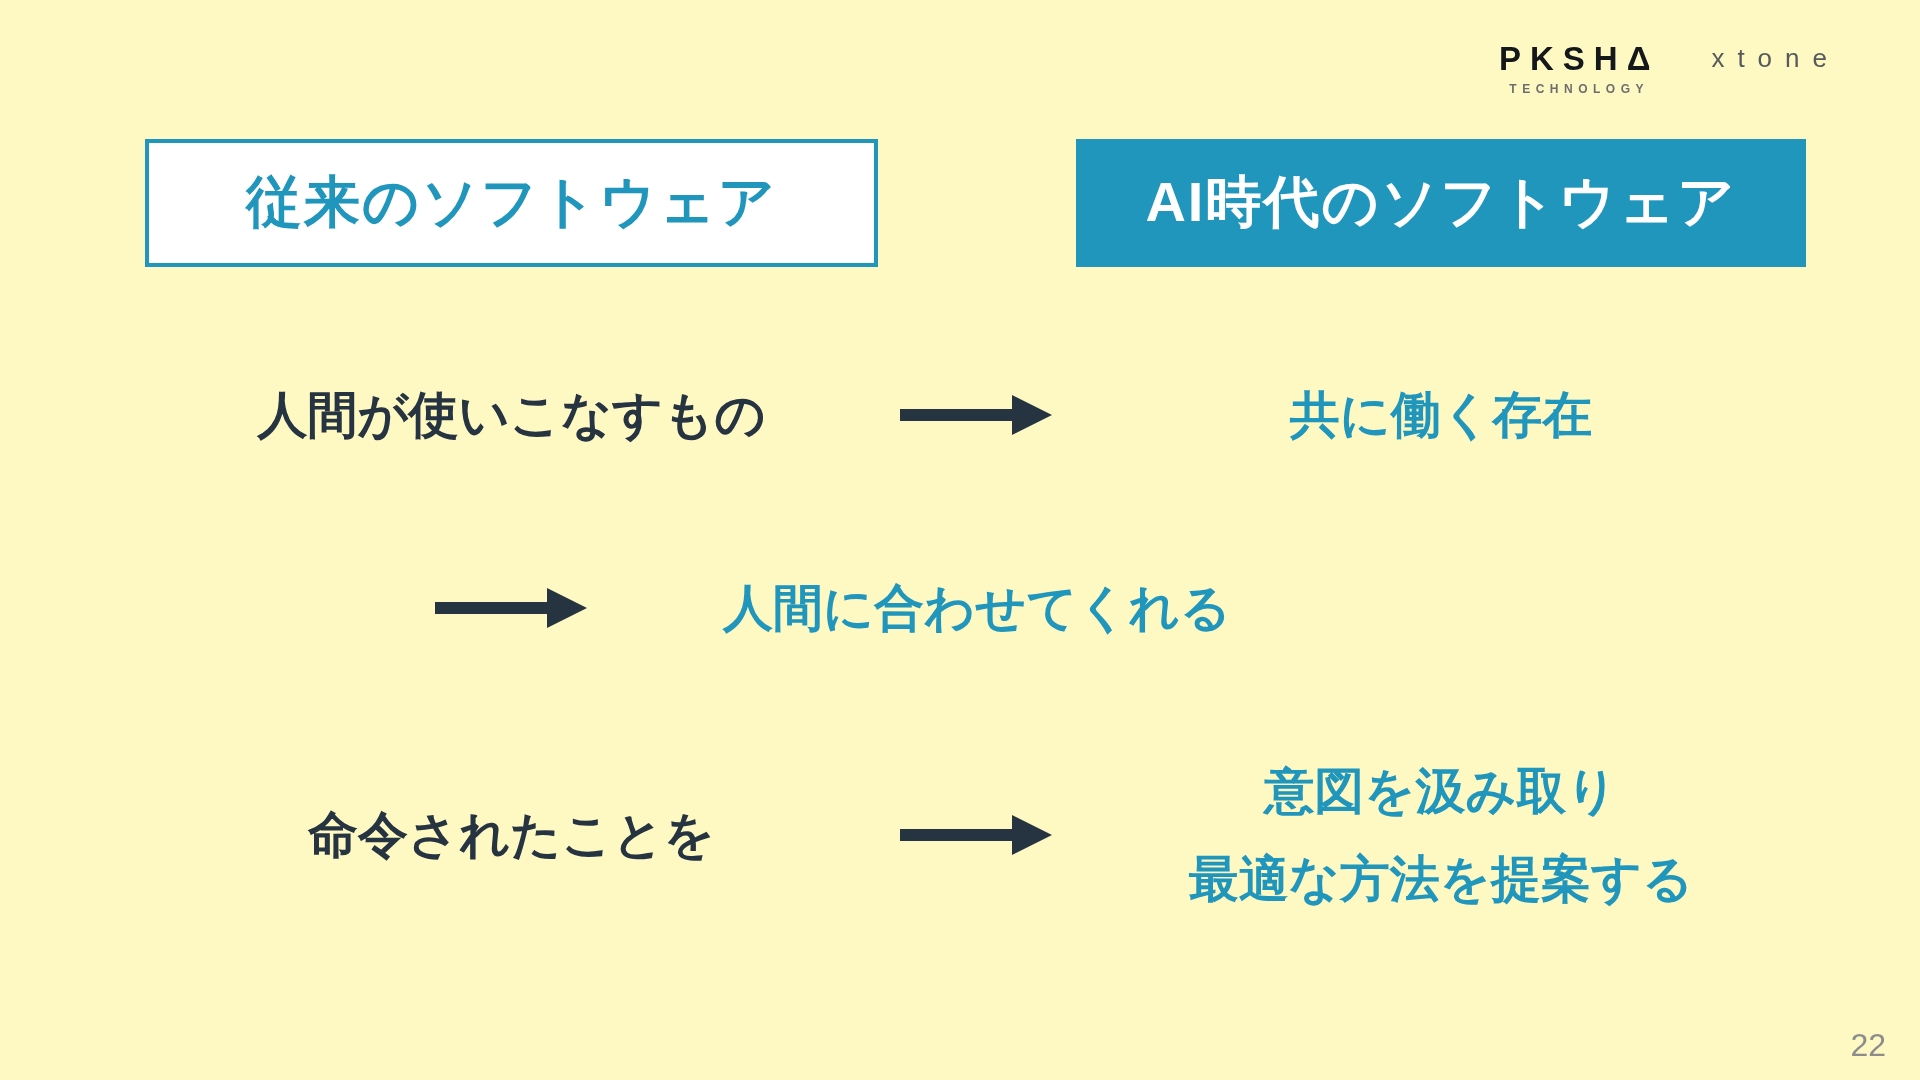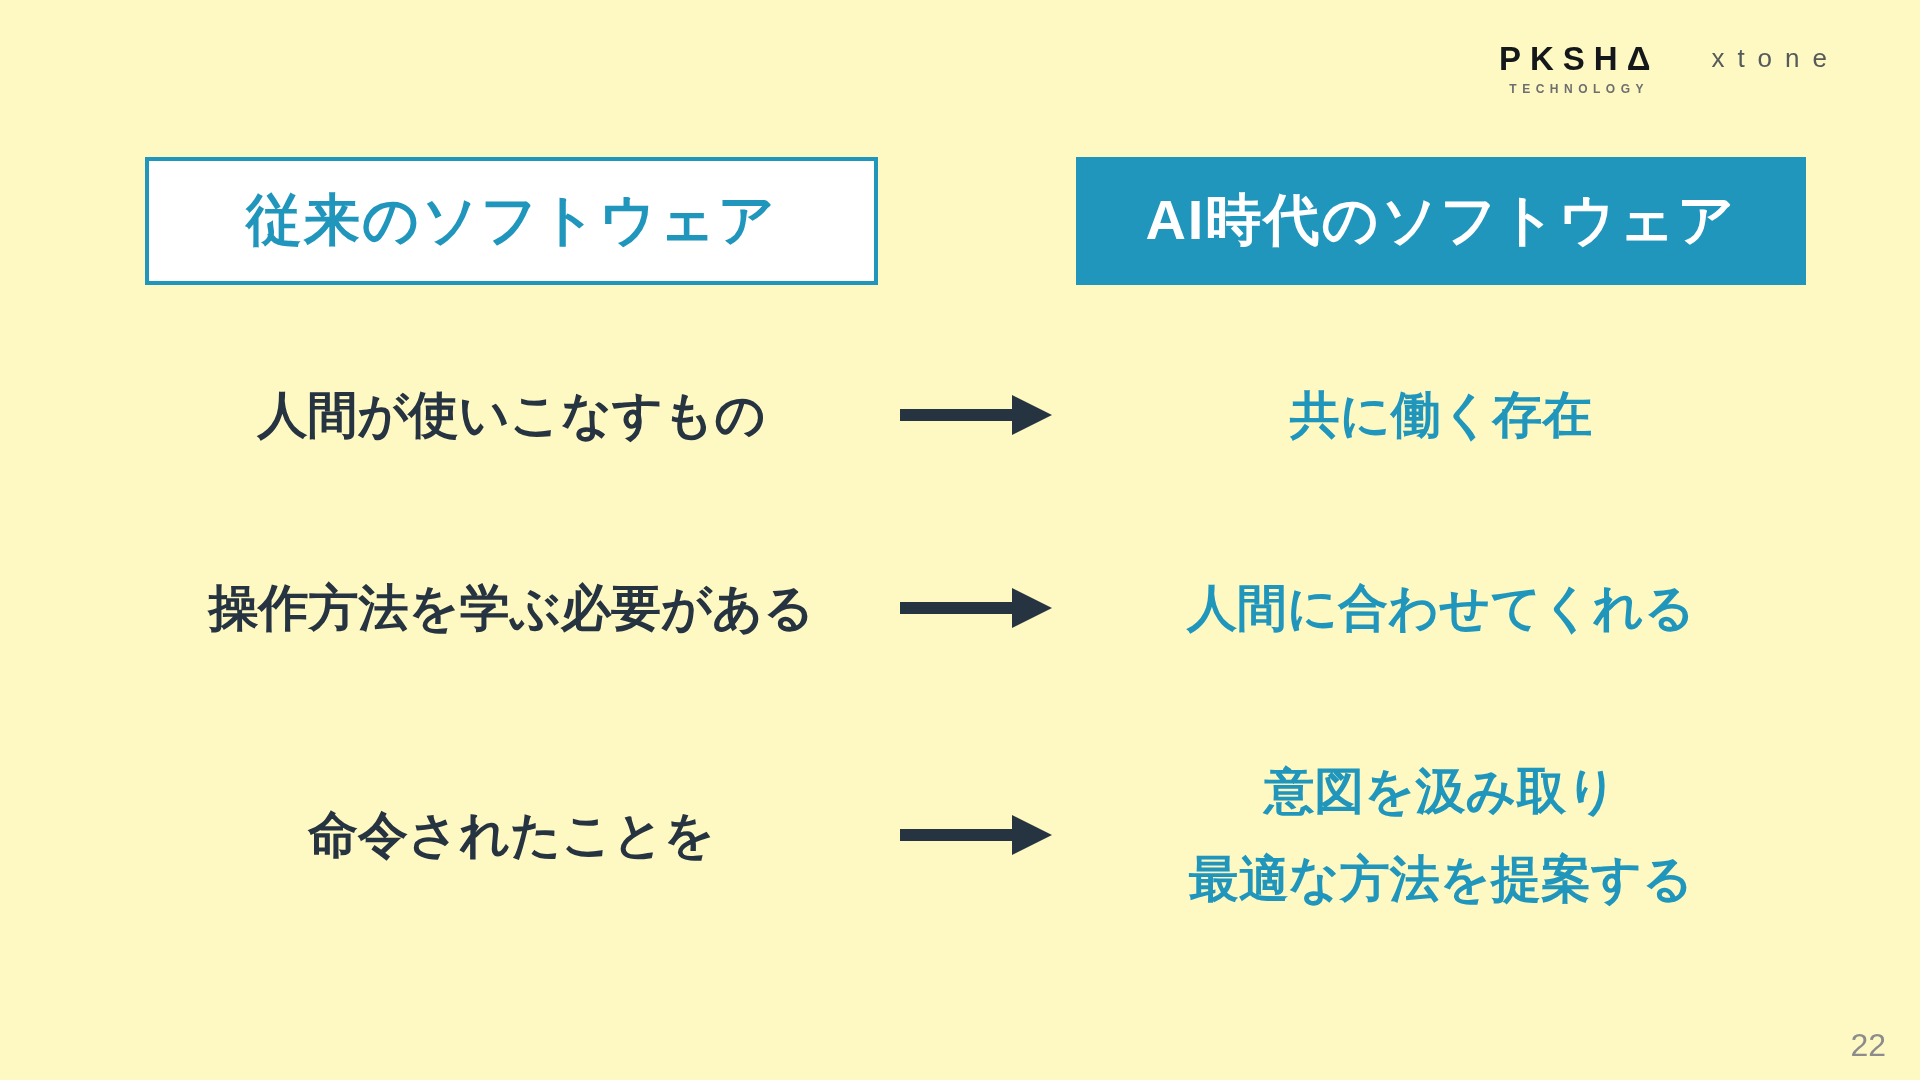--- a/index.html
+++ b/index.html
@@ -57,21 +57,21 @@
 
   
   .band {
     position: absolute;
     left: 145px;
     width: 1661px;
     display: grid;
     grid-template-columns: 733px 198px 730px;
     align-items: center;
   }
-  .band-headers { top: 157px; height: 128px; }
+  .band-headers { top: 139px; height: 128px; }
   .band-row1    { top: 360px; height: 110px; }
   .band-row2    { top: 553px; height: 110px; }
   .band-row3    { top: 747px; height: 176px; }
 
   .header-box {
     height: 128px;
     box-sizing: border-box;
     display: flex;
     align-items: center;
     justify-content: center;
@@ -151,23 +151,20 @@
         <rect x="0" y="16" width="116" height="12" fill="#263340"></rect>
         <polygon points="112,2 152,22 112,42" fill="#263340"></polygon>
       </svg>
     </div>
     <div class="cell blue">
       <div class="line">共に働く存在</div>
     </div>
   </div>
 
   <div class="band band-row2">
-    <div class="cell dark">
-      <div class="line">操作方法を学ぶ必要がある</div>
-    </div>
     <div class="arrow-cell">
       <svg width="154" height="44" viewBox="0 0 154 44">
         <rect x="0" y="16" width="116" height="12" fill="#263340"></rect>
         <polygon points="112,2 152,22 112,42" fill="#263340"></polygon>
       </svg>
     </div>
     <div class="cell blue">
       <div class="line">人間に合わせてくれる</div>
     </div>
   </div>

